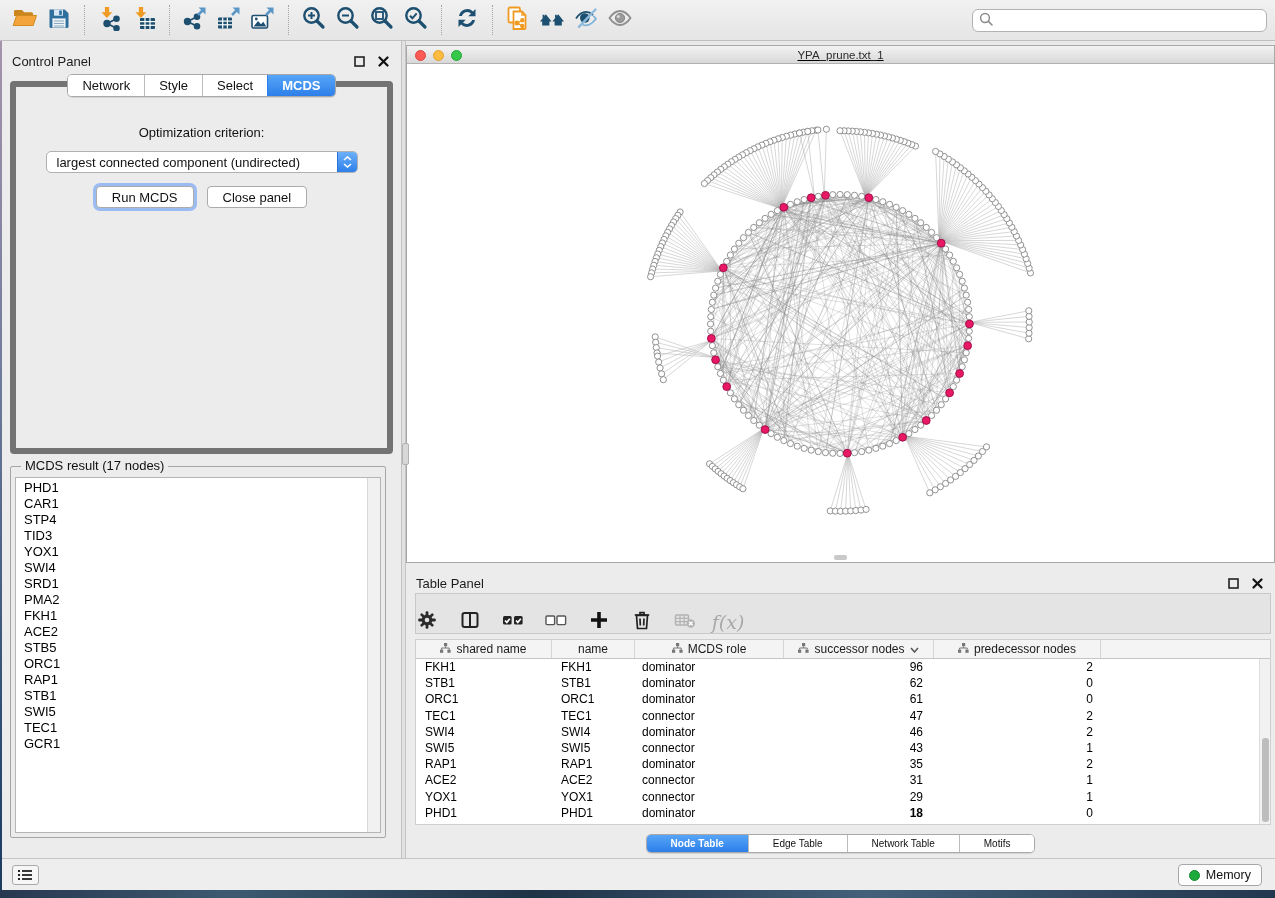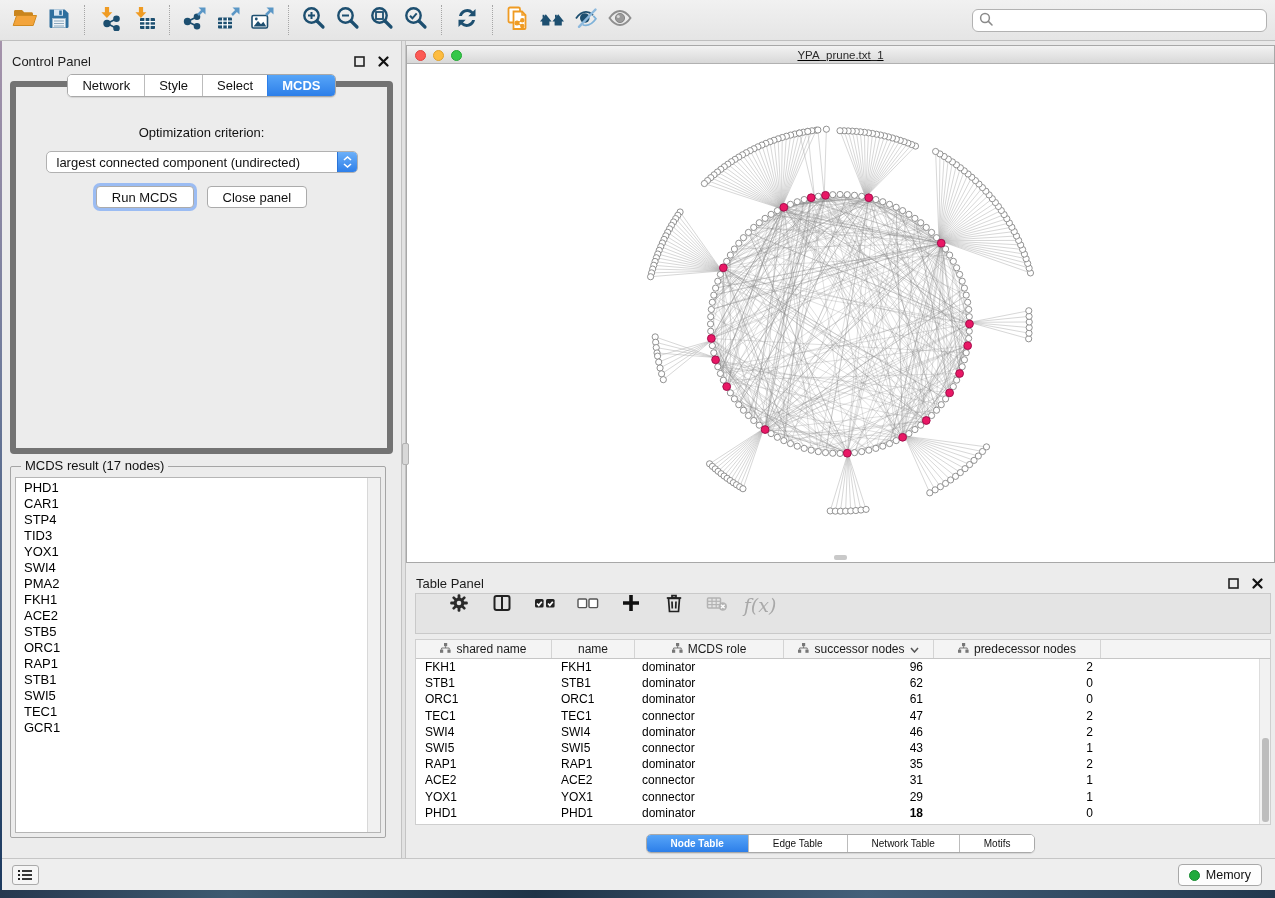--- a/index.html
+++ b/index.html
@@ -65,21 +65,21 @@
     display:flex; align-items:center; justify-content:center;text-decoration:underline; }
   .nw-title { font-size:11.5px; color:#2b2b2b; }
   .lights { position:absolute; left:8px; top:3.5px; display:flex; gap:7px; }
   .light { width:11px; height:11px; border-radius:50%; }
   .nw-canvas { position:absolute; left:0; right:0; top:19px; bottom:0; overflow:hidden; }
   .hthumb { position:absolute; bottom:2px; left:50%; margin-left:-7px; width:13px; height:5px; background:#c9c9c9; border-radius:2px; }
 
   
   .tp { position:absolute; left:4px; top:522px; right:0; bottom:0; background:#ececec; }
   .tp-toolbar { position:absolute; top:30px; left:9px; right:4px; height:41px; background:#e4e4e4;
-    border:1px solid #c9c9c9; display:flex; align-items:flex-start; gap:21px; padding-left:32px; }
+    border:1px solid #c9c9c9; display:flex; align-items:flex-end; gap:21px; padding-left:0; }
   .tp-icbtn { width:22px; height:22px; display:flex; align-items:center; justify-content:center; }
   .fx-label { font-size:19px; color:#a8a8a8; font-family:"DejaVu Serif", serif; font-style:italic; }
 
   .tbl { position:absolute; top:76px; left:9px; right:4px; bottom:33px; background:#fff; border:1px solid #cfcfcf; }
   .thead { display:flex; height:19px; background:#f4f4f4; border-bottom:1px solid #c6c6c6; }
   .th { display:flex; align-items:center; justify-content:center; gap:5px; font-size:12px; color:#1a1a1a;
     border-right:1px solid #d4d4d4; flex:none; overflow:hidden; }
   .th.filler { flex:1; border-right:none; }
   .tbody { position:absolute; left:0; right:11px; top:19px; bottom:0; overflow:hidden; }
   .tr { display:flex; height:16.2px; align-items:center; }
@@ -318,20 +318,21 @@
     <div class="grp">
       <span class="grp-legend">MCDS result (17 nodes)</span>
       <div class="mcds-list">
         <div class="items" id="mcds-items">
             <div class="mcds-item">PHD1</div>
             <div class="mcds-item">CAR1</div>
             <div class="mcds-item">STP4</div>
             <div class="mcds-item">TID3</div>
             <div class="mcds-item">YOX1</div>
             <div class="mcds-item">SWI4</div>
+            <div class="mcds-item">SRD1</div>
             <div class="mcds-item">PMA2</div>
             <div class="mcds-item">FKH1</div>
             <div class="mcds-item">ACE2</div>
             <div class="mcds-item">STB5</div>
             <div class="mcds-item">ORC1</div>
             <div class="mcds-item">RAP1</div>
             <div class="mcds-item">STB1</div>
             <div class="mcds-item">SWI5</div>
             <div class="mcds-item">TEC1</div>
             <div class="mcds-item">GCR1</div>

